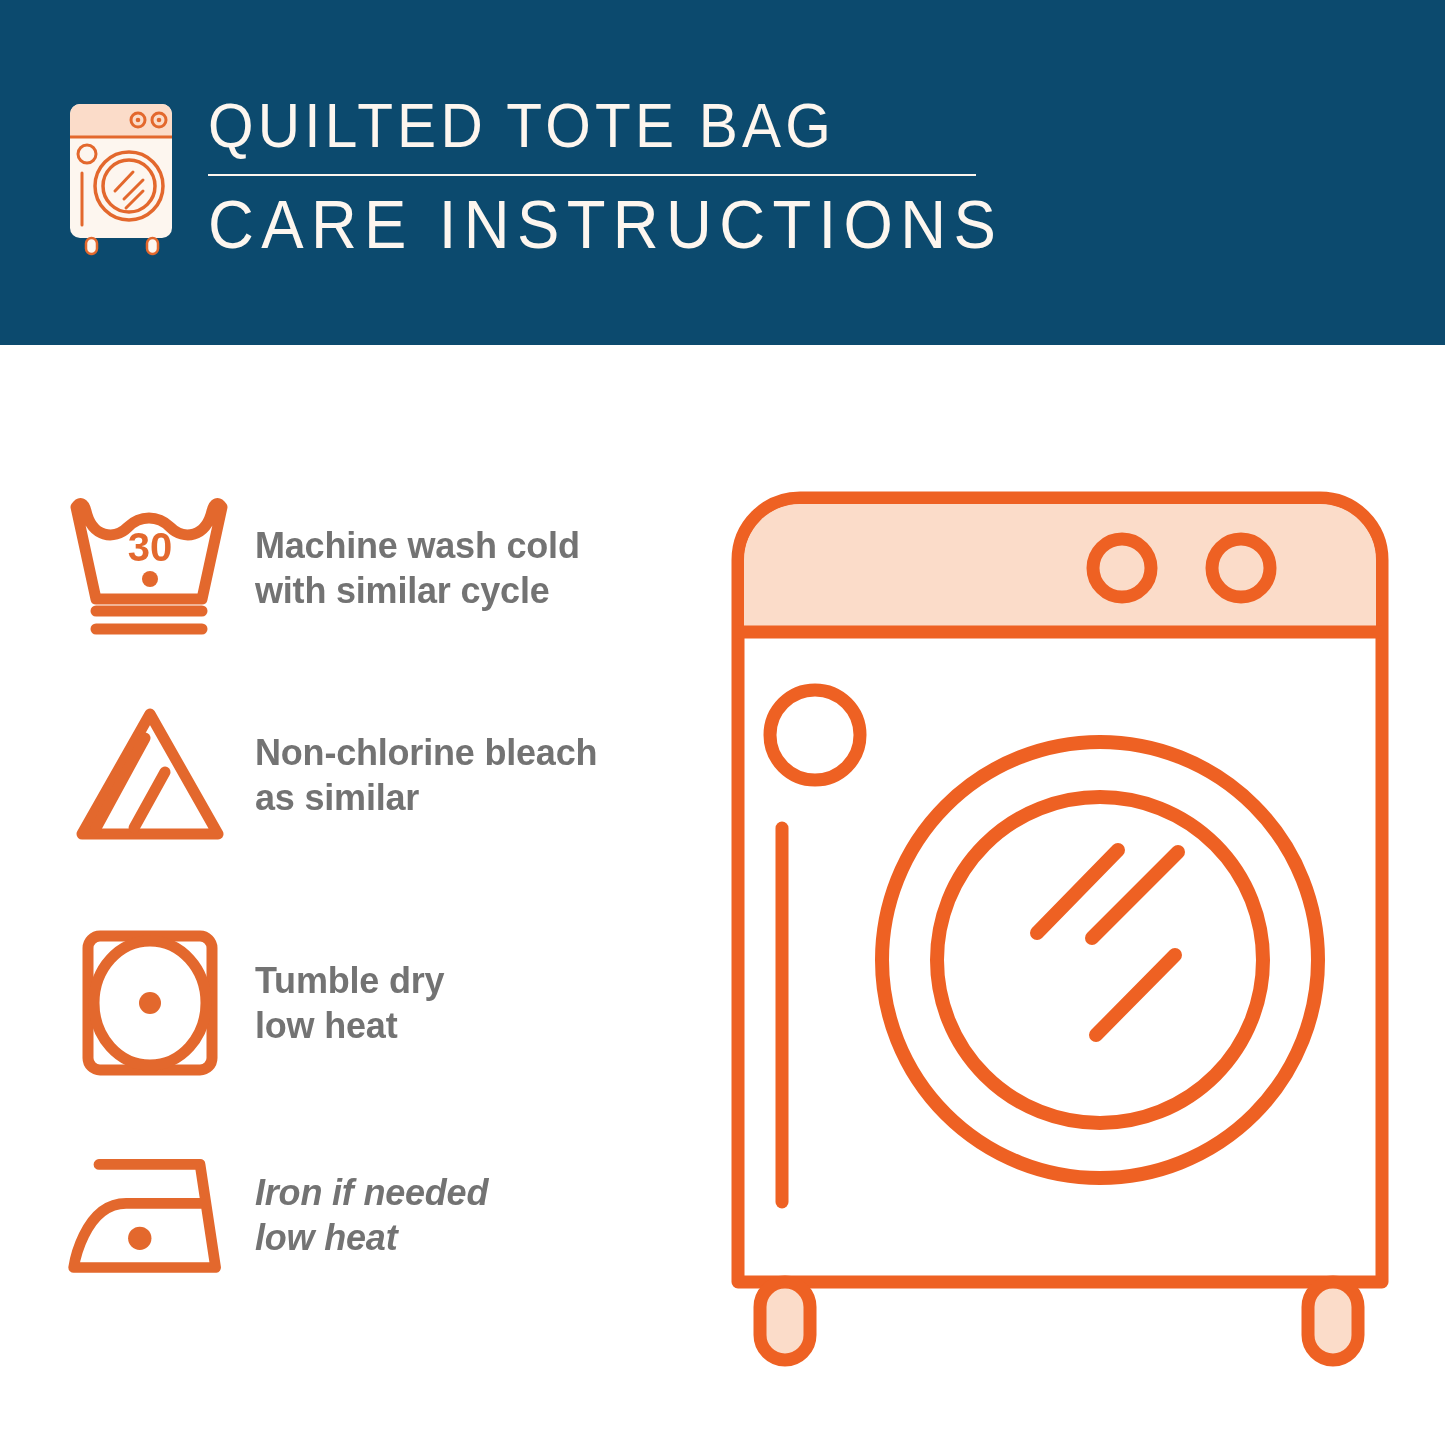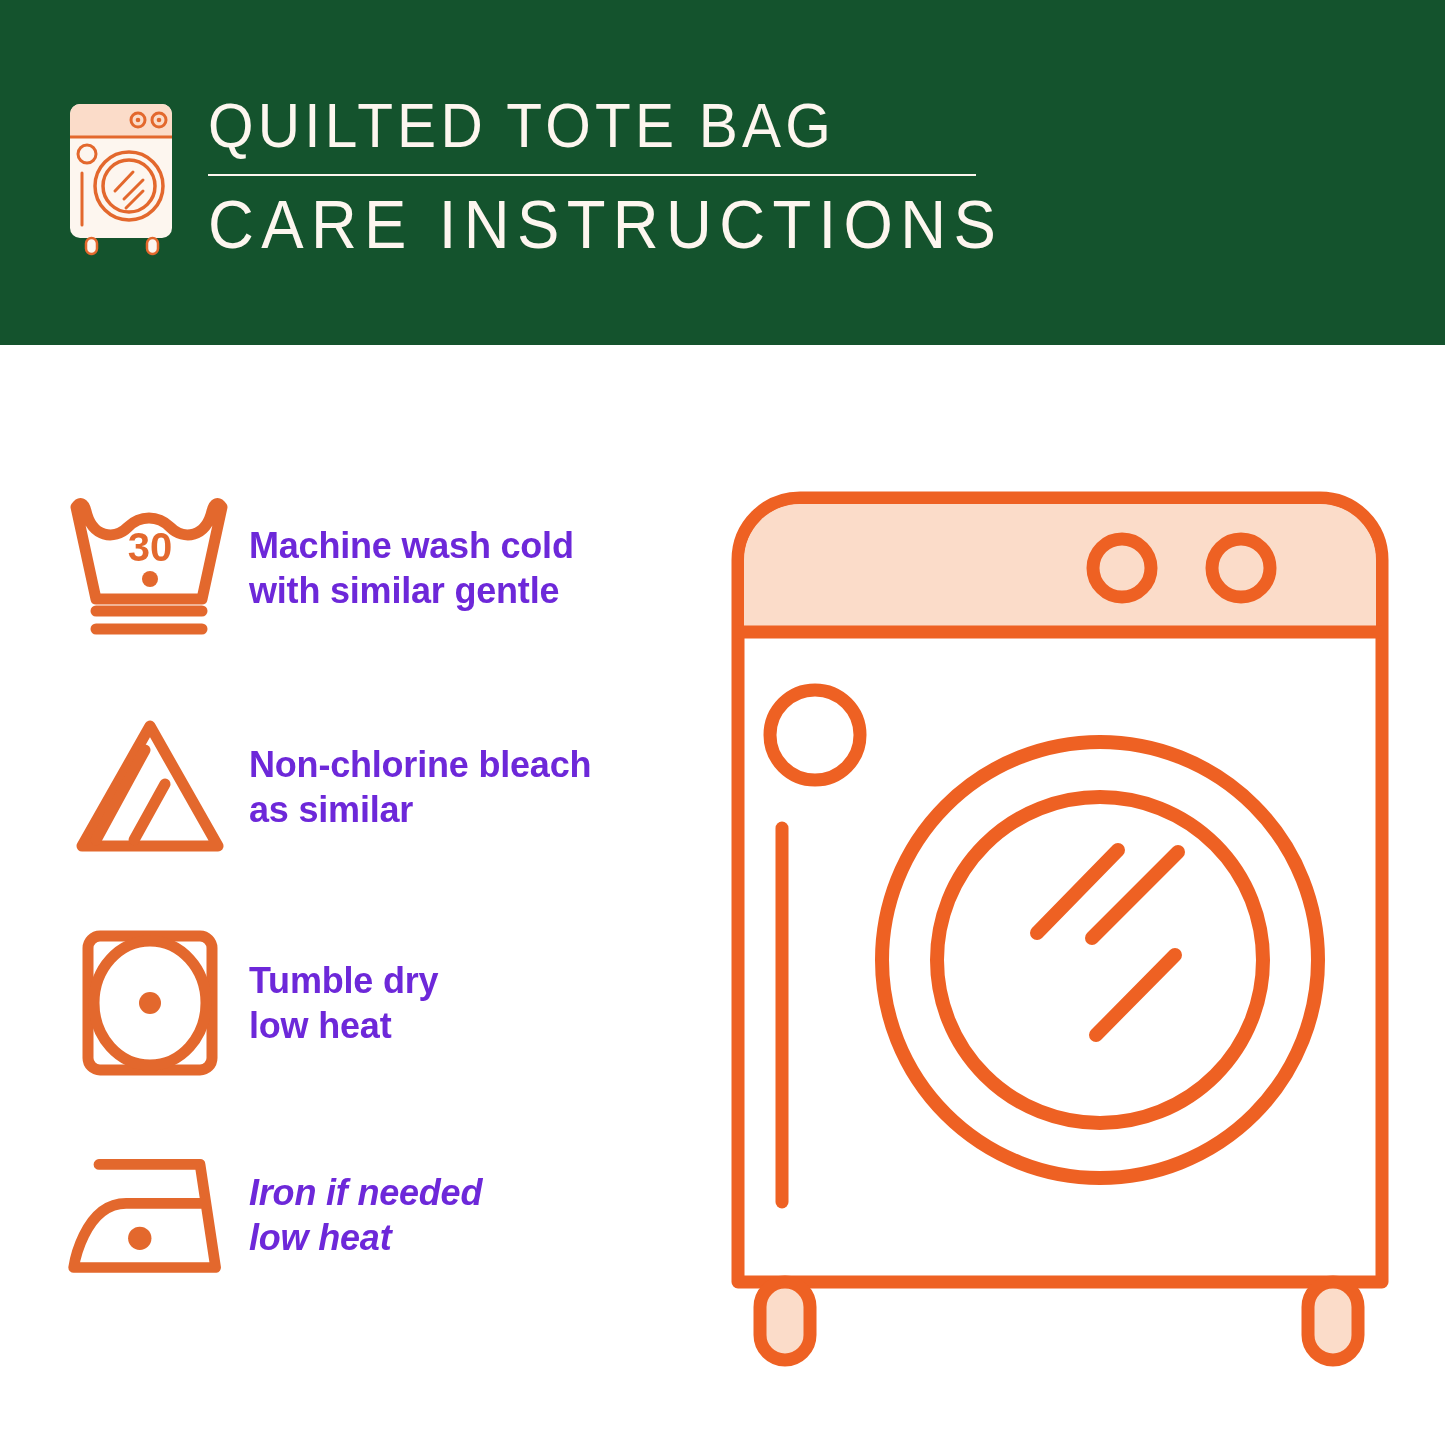--- a/index.html
+++ b/index.html
@@ -15,21 +15,21 @@
     position: relative;
   }
 
   
   #header-band {
     position: absolute;
     left: 0;
     top: 0;
     width: 1445px;
     height: 345px;
-    background: #14532d;
+    background: #0c4a6e;
     box-sizing: border-box;
   }
   #header-inner {
     position: absolute;
     left: 62px;
     top: 92px;
     display: flex;
     align-items: flex-start;
   }
   #header-machine-icon {
@@ -81,38 +81,38 @@
     height: 1100px;
   }
   .care-row {
     position: absolute;
     left: 62px;
     width: 620px;
     display: flex;
     align-items: center;
   }
   .care-row:nth-child(1) { top: 148px; }
-  .care-row:nth-child(2) { top: 367px; }
+  .care-row:nth-child(2) { top: 355px; }
   .care-row:nth-child(3) { top: 583px; }
   .care-row:nth-child(4) { top: 800px; font-style: italic; }
 
   .care-symbol {
     width: 175px;
     flex: 0 0 175px;
     display: flex;
     align-items: center;
     justify-content: center;
   }
   .care-text {
-    color: #6d28d9;
+    color: #737373;
     font-size: 36px;
     line-height: 1.26;
     font-weight: 600;
     letter-spacing: -0.2px;
-    margin-left: 12px;
+    margin-left: 18px;
     font-family: "Liberation Sans", sans-serif;
   }
   .care-text .ln { display: block; white-space: nowrap; }
 
   
   #machine-illustration {
     position: absolute;
     left: 700px;
     top: 460px;
     width: 720px;
@@ -171,21 +171,21 @@
                    L136 106 L30 106 Z"></path>
           <line x1="30" y1="118" x2="136" y2="118"></line>
           <line x1="30" y1="136" x2="136" y2="136"></line>
         </g>
         <text x="84" y="68" text-anchor="middle" font-family="Liberation Sans, sans-serif" font-size="40" font-weight="700" fill="#e3682d">30</text>
         <circle cx="84" cy="86" r="8" fill="#e3682d"></circle>
       </svg>
     </div>
     <div class="care-text">
       <span class="ln">Machine wash cold</span>
-      <span class="ln">with similar gentle</span>
+      <span class="ln">with similar cycle</span>
     </div>
   </div>
 
   <div class="care-row">
     <div class="care-symbol">
       <svg width="168" height="150" viewBox="0 0 168 150">
         <g fill="none" stroke="#e3682d" stroke-width="11" stroke-linecap="round" stroke-linejoin="round">
           <path d="M84 14 L152 134 L16 134 Z"></path>
           <line x1="79" y1="38" x2="30" y2="128"></line>
           <line x1="99" y1="72" x2="68" y2="128"></line>

